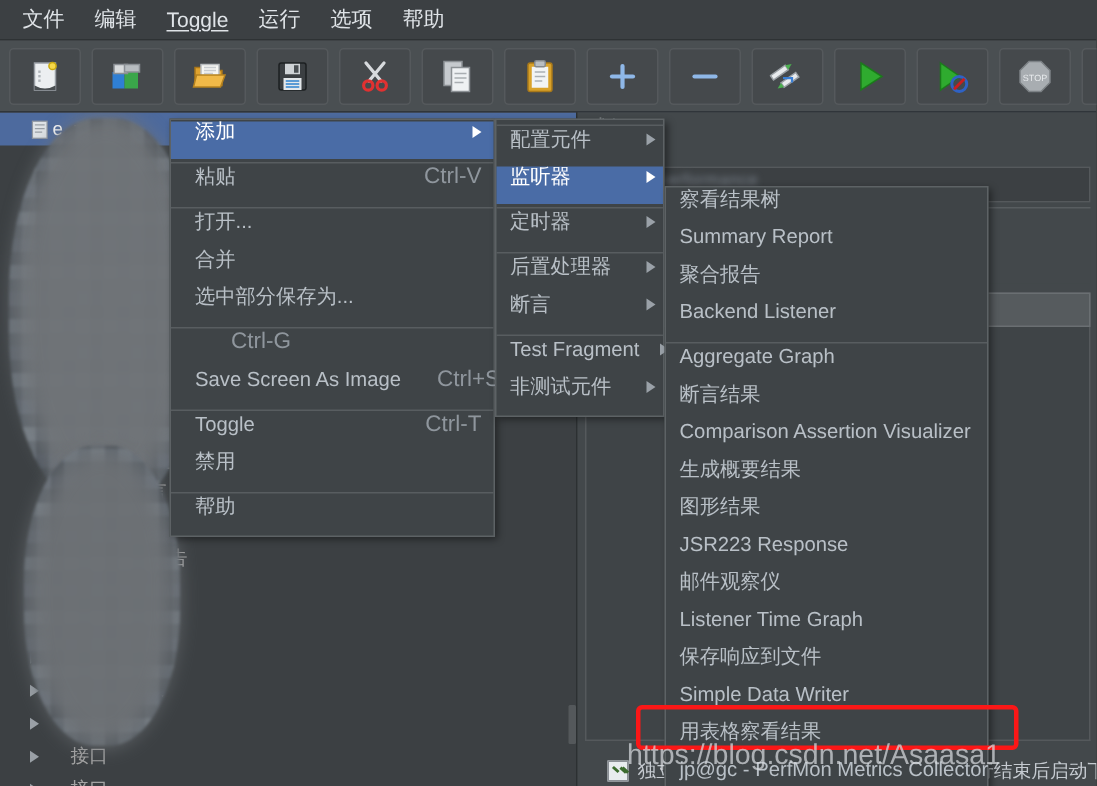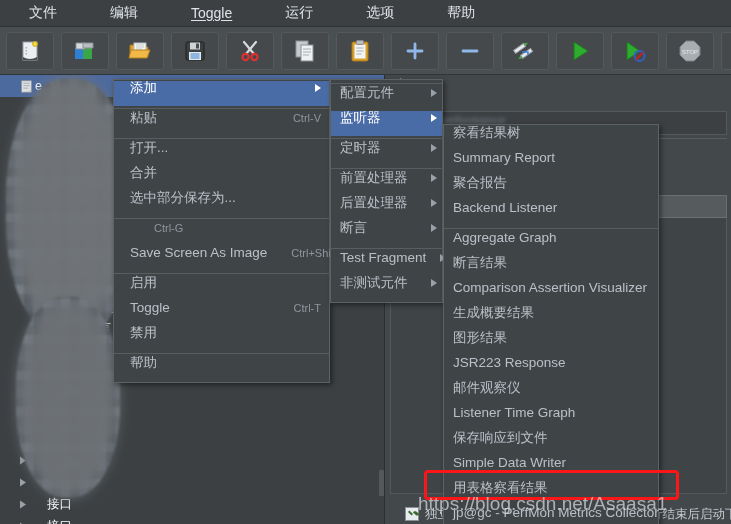--- a/index.html
+++ b/index.html
@@ -12,21 +12,21 @@
     position:relative;
     -webkit-font-smoothing:none;
   }
   .app{position:absolute;inset:0;background:#3c4042;}
 
   
   .menubar{
     position:absolute;left:0;top:0;width:731px;height:27px;
     background:#3c4043;
     border-bottom:1px solid #2e3234;
-    display:flex;align-items:center;padding-left:20px;box-sizing:border-box;gap:33px;
+    display:flex;align-items:center;padding-left:6px;box-sizing:border-box;
   }
   .menubar .mi{
     color:#dfe3e7;font-size:14px;padding:3px 9px;margin-right:2px;
     white-space:nowrap;cursor:default;
   }
   .menubar .mi.underlined{ text-decoration:underline; text-underline-offset:2px;}
 
   
   .toolbar{
     position:absolute;left:0;top:27px;width:731px;height:48px;
@@ -65,21 +65,21 @@
   .rp-box3{position:absolute;left:5px;top:143px;right:4px;bottom:30px;background:#3f4447;border:1px solid #55595c;border-top:none;}
 
   
   .tree{position:absolute;left:0;top:0;width:384px;bottom:0;}
   .trow{
     position:relative;height:22px;display:flex;align-items:center;
     padding-left:4px;box-sizing:border-box;white-space:nowrap;
   }
   .trow .arrow{width:13px;flex:0 0 13px;display:flex;align-items:center;justify-content:center;}
   .trow .ticon{width:18px;flex:0 0 18px;display:flex;align-items:center;justify-content:center;}
-  .trow .tlabel{color:#ffffff;font-size:12.5px;}
+  .trow .tlabel{color:#a3a3a3;font-size:12.5px;}
   .trow.sel{background:#4d6a9e;}
   .trow.sel .tlabel{color:#fff;}
   .indent1{padding-left:16px;}
   .indent2{padding-left:30px;}
   .indent3{padding-left:44px;}
 
   .blurmask{
     position:absolute;background:#6e7276;
     filter:blur(7px);border-radius:48%;opacity:.96;pointer-events:none;
   }
@@ -99,21 +99,21 @@
     box-shadow:2px 2px 5px rgba(0,0,0,.45);
     padding:1px 0;box-sizing:border-box;z-index:50;
   }
   .mrow{
     position:relative;height:25px;display:flex;align-items:center;
     padding:0 8px 12px 16px;box-sizing:border-box;white-space:nowrap;
     color:#b9c0c7;font-size:13.5px;
   }
   .mrow.hl{background:#4a6ca6;color:#ffffff;}
   .mrow .mlabel{flex:1 1 auto;}
-  .mrow .maccel{color:#8f969d;font-size:11px;margin-left:24px;}
+  .mrow .maccel{color:#8f969d;font-size:15px;margin-left:24px;}
   .mrow .carat{
     margin-left:14px;width:0;height:0;
     border-left:6px solid #9aa1a8;border-top:4.5px solid transparent;border-bottom:4.5px solid transparent;
   }
   .mrow.hl .carat{border-left-color:#ffffff;}
   .msep{height:1px;background:#585d60;margin:2px 0;}
 
   .menu1{left:113px;top:79px;width:217px;}
   .menu2{left:330px;top:79px;width:113px;}
   .menu3{left:443px;top:124px;width:216px;}
@@ -564,23 +564,20 @@
       <div class="msep"></div>
       <div class="mrow">
         <span class="maccel">Ctrl-G</span>
       </div>
       <div class="mrow">
         <span class="mlabel">Save Screen As Image</span>
         <span class="maccel">Ctrl+Shift-G</span>
       </div>
       <div class="msep"></div>
       <div class="mrow">
-        <span class="mlabel">启用</span>
-      </div>
-      <div class="mrow">
         <span class="mlabel">Toggle</span>
         <span class="maccel">Ctrl-T</span>
       </div>
       <div class="mrow">
         <span class="mlabel">禁用</span>
       </div>
       <div class="msep"></div>
       <div class="mrow">
         <span class="mlabel">帮助</span>
       </div>
@@ -594,24 +591,20 @@
       <div class="mrow hl">
         <span class="mlabel">监听器</span>
         <span class="carat"></span>
       </div>
       <div class="msep"></div>
       <div class="mrow">
         <span class="mlabel">定时器</span>
         <span class="carat"></span>
       </div>
       <div class="msep"></div>
-      <div class="mrow">
-        <span class="mlabel">前置处理器</span>
-        <span class="carat"></span>
-      </div>
       <div class="mrow">
         <span class="mlabel">后置处理器</span>
         <span class="carat"></span>
       </div>
       <div class="mrow">
         <span class="mlabel">断言</span>
         <span class="carat"></span>
       </div>
       <div class="msep"></div>
       <div class="mrow">

